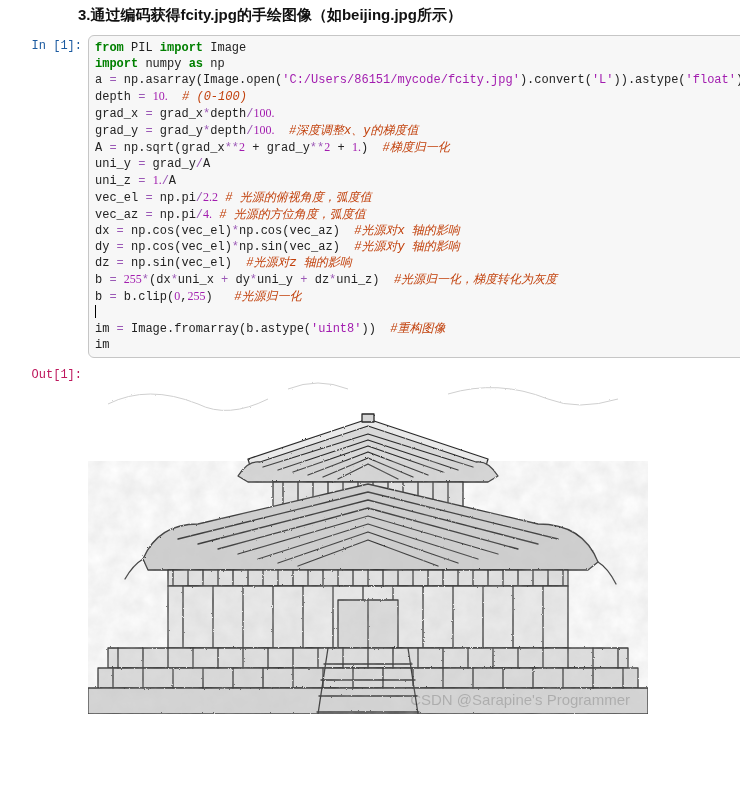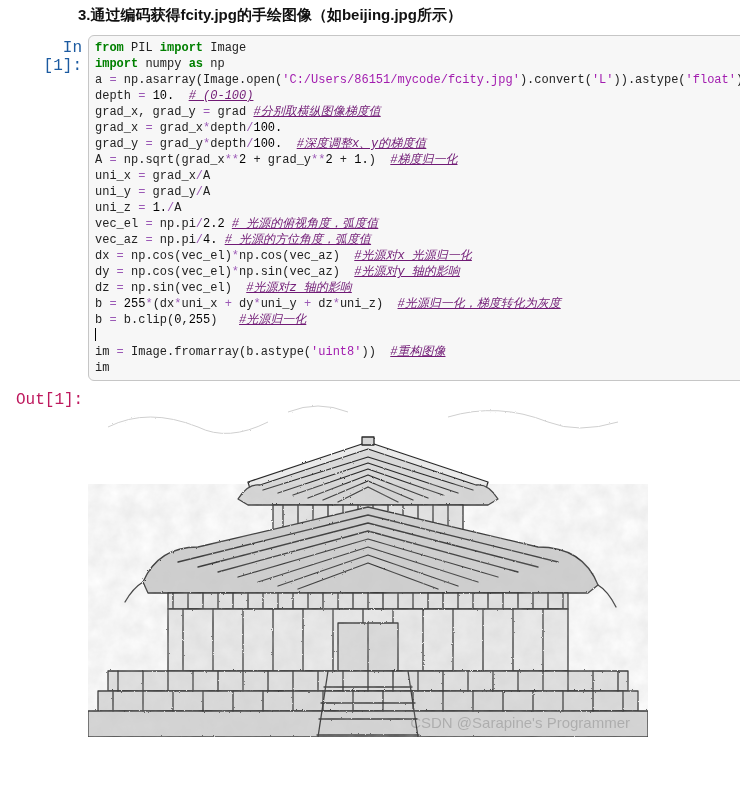--- a/index.html
+++ b/index.html
@@ -23,21 +23,21 @@
   .nb-row {
     display: flex;
     align-items: flex-start;
     padding: 0 0 6px 0;
   }
   .nb-prompt {
     width: 72px;
     min-width: 72px;
     text-align: right;
     font-family: Consolas, "Courier New", monospace;
-    font-size: 16px;
+    font-size: 12px;
     padding-top: 4px;
     padding-right: 6px;
     box-sizing: border-box;
   }
   .nb-prompt.in  { color: #1b5aa0; }
   .nb-prompt.out { color: #be185d; }
   .code-cell {
     flex: 1;
     border: 1px solid #c6c6c6;
     border-radius: 6px;
@@ -48,23 +48,23 @@
     font-size: 12px;
     line-height: 16px;
     overflow: hidden;
   }
   .code-line {
     white-space: pre;
     color: #222;
   }
   .tok-key   { color: #008000; font-weight: 700; }   
   .tok-str   { color: #a21caf; }                     
-  .tok-num   { color: #000000; }                     
+  .tok-num   { color: #a21caf; font-family: Liberation Serif, serif; }                     
   .tok-op    { color: #9b59b6; }                     
-  .tok-comm  { color: #701a75; font-style: italic; text-decoration: underline; } 
+  .tok-comm  { color: #c2410c; font-style: italic; } 
   .cursor    { display:inline-block; width:1px; height:13px; background:#000; vertical-align:-2px; }
   .out-image {
     width: 560px;
     height: 350px;
     border: none;
     margin-right: 10px;
     position: relative;
     overflow: hidden;
     background: #a3a3a3;
   }
@@ -92,31 +92,29 @@
 
   <div class="nb-row">
     <div class="nb-prompt in">In  [1]:</div>
     <div class="code-cell">
       <div class="code-line"><span class="tok-key">from</span><span> PIL </span><span class="tok-key">import</span><span> Image</span></div>
       <div class="code-line"><span class="tok-key">import</span><span> numpy </span><span class="tok-key">as</span><span> np</span></div>
       <div class="code-line"></div>
       <div class="code-line"><span>a </span><span class="tok-op">=</span><span> np.asarray(Image.open(</span><span class="tok-str">'C:/Users/86151/mycode/fcity.jpg'</span><span>).convert(</span><span class="tok-str">'L'</span><span>)).astype(</span><span class="tok-str">'float'</span><span>)</span></div>
       <div class="code-line"></div>
       <div class="code-line"><span>depth </span><span class="tok-op">=</span><span> </span><span class="tok-num">10.</span><span>  </span><span class="tok-comm"># (0-100)</span></div>
-      <div class="code-line"><span>grad_x, grad_y </span><span class="tok-op">=</span><span> grad </span><span class="tok-comm">#分别取横纵图像梯度值</span></div>
       <div class="code-line"><span>grad_x </span><span class="tok-op">=</span><span> grad_x</span><span class="tok-op">*</span><span>depth</span><span class="tok-op">/</span><span class="tok-num">100.</span></div>
       <div class="code-line"><span>grad_y </span><span class="tok-op">=</span><span> grad_y</span><span class="tok-op">*</span><span>depth</span><span class="tok-op">/</span><span class="tok-num">100.</span><span>  </span><span class="tok-comm">#深度调整x、y的梯度值</span></div>
       <div class="code-line"><span>A </span><span class="tok-op">=</span><span> np.sqrt(grad_x</span><span class="tok-op">**</span><span class="tok-num">2</span><span> + grad_y</span><span class="tok-op">**</span><span class="tok-num">2</span><span> + </span><span class="tok-num">1.</span><span>)  </span><span class="tok-comm">#梯度归一化</span></div>
-      <div class="code-line"><span>uni_x </span><span class="tok-op">=</span><span> grad_x</span><span class="tok-op">/</span><span>A</span></div>
       <div class="code-line"><span>uni_y </span><span class="tok-op">=</span><span> grad_y</span><span class="tok-op">/</span><span>A</span></div>
       <div class="code-line"><span>uni_z </span><span class="tok-op">=</span><span> </span><span class="tok-num">1.</span><span class="tok-op">/</span><span>A</span></div>
       <div class="code-line"></div>
       <div class="code-line"><span>vec_el </span><span class="tok-op">=</span><span> np.pi</span><span class="tok-op">/</span><span class="tok-num">2.2</span><span> </span><span class="tok-comm"># 光源的俯视角度，弧度值</span></div>
       <div class="code-line"><span>vec_az </span><span class="tok-op">=</span><span> np.pi</span><span class="tok-op">/</span><span class="tok-num">4.</span><span> </span><span class="tok-comm"># 光源的方位角度，弧度值</span></div>
-      <div class="code-line"><span>dx </span><span class="tok-op">=</span><span> np.cos(vec_el)</span><span class="tok-op">*</span><span>np.cos(vec_az)  </span><span class="tok-comm">#光源对x 光源归一化</span></div>
+      <div class="code-line"><span>dx </span><span class="tok-op">=</span><span> np.cos(vec_el)</span><span class="tok-op">*</span><span>np.cos(vec_az)  </span><span class="tok-comm">#光源对x 轴的影响</span></div>
       <div class="code-line"><span>dy </span><span class="tok-op">=</span><span> np.cos(vec_el)</span><span class="tok-op">*</span><span>np.sin(vec_az)  </span><span class="tok-comm">#光源对y 轴的影响</span></div>
       <div class="code-line"><span>dz </span><span class="tok-op">=</span><span> np.sin(vec_el)  </span><span class="tok-comm">#光源对z 轴的影响</span></div>
       <div class="code-line"></div>
       <div class="code-line"><span>b </span><span class="tok-op">=</span><span> </span><span class="tok-num">255</span><span class="tok-op">*</span><span>(dx</span><span class="tok-op">*</span><span>uni_x </span><span class="tok-op">+</span><span> dy</span><span class="tok-op">*</span><span>uni_y </span><span class="tok-op">+</span><span> dz</span><span class="tok-op">*</span><span>uni_z)  </span><span class="tok-comm">#光源归一化，梯度转化为灰度</span></div>
       <div class="code-line"><span>b </span><span class="tok-op">=</span><span> b.clip(</span><span class="tok-num">0</span><span>,</span><span class="tok-num">255</span><span>)   </span><span class="tok-comm">#光源归一化</span></div>
       <div class="code-line"><span class="cursor"></span><span></span></div>
       <div class="code-line"><span>im </span><span class="tok-op">=</span><span> Image.fromarray(b.astype(</span><span class="tok-str">'uint8'</span><span>))  </span><span class="tok-comm">#重构图像</span></div>
       <div class="code-line"><span>im</span></div>
     </div>
   </div>

